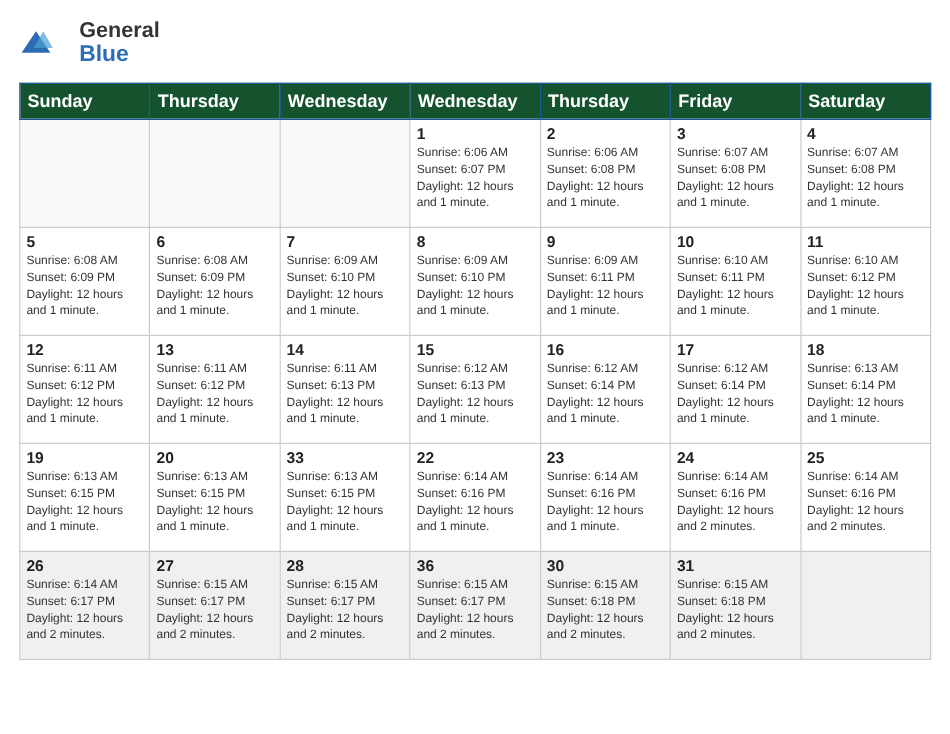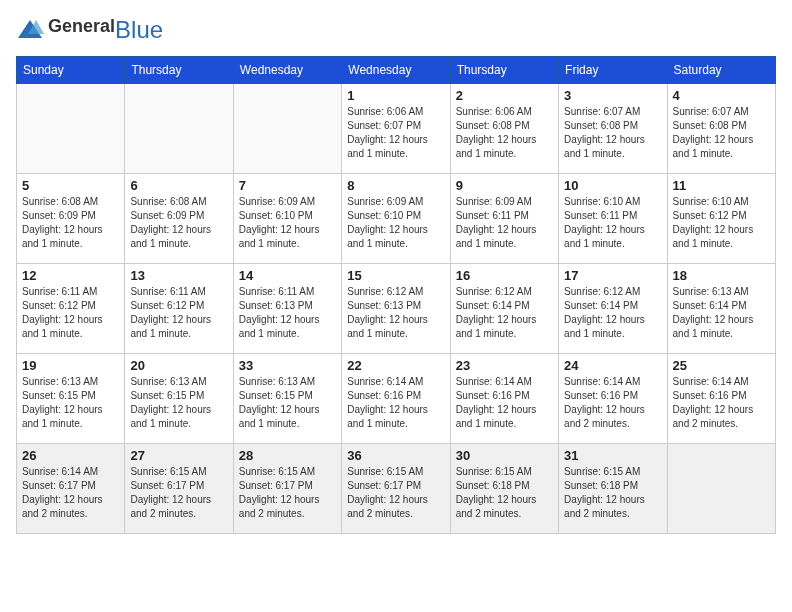--- a/index.html
+++ b/index.html
@@ -15,30 +15,32 @@
       justify-content: space-between;
       align-items: flex-start;
       margin-bottom: 12px;
     }
     .logo {
       display: flex;
       align-items: center;
     }
     .logo-text {
       display: flex;
+      flex-direction: column;
       line-height: 1.1;
+      margin-left: 18px;
     }
     .logo-general {
       font-size: 18px;
       font-weight: bold;
       color: #333;
     }
     .logo-blue {
-      font-size: 24px;
-      font-weight: normal;
+      font-size: 19px;
+      font-weight: bold;
       color: #2a6db5;
     }
     .logo-icon {
       width: 28px;
       height: 28px;
       margin-right: 4px;
     }
     .title-section {
       text-align: right;
     }
@@ -50,26 +52,26 @@
     .calendar-subtitle {
       font-size: 15px;
       color: #555;
     }
     table {
       width: 100%;
       border-collapse: collapse;
       table-layout: fixed;
     }
     thead tr th {
-      background-color: #1d4ed8;
+      background-color: #14532d;
       color: #fff;
       text-align: left;
       padding: 6px 6px;
-      font-size: 12px;
-      font-weight: normal;
+      font-size: 15px;
+      font-weight: bold;
       border: 1px solid #1a5a9a;
     }
     tbody tr td {
       border: 1px solid #ccc;
       vertical-align: top;
       padding: 4px 5px;
       font-size: 10.5px;
       color: #333;
       height: 90px;
       background: #fff;

